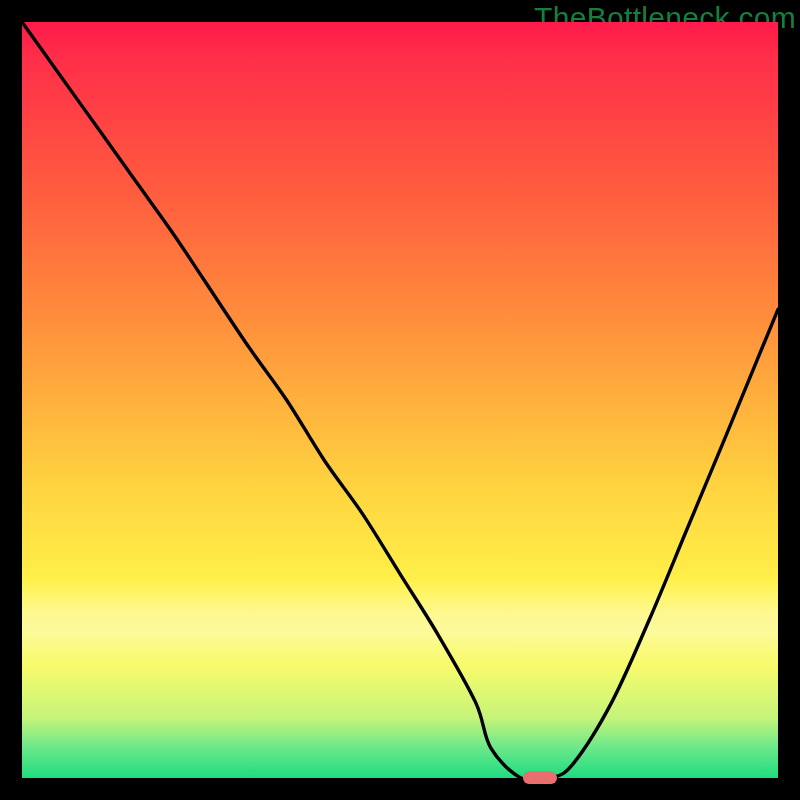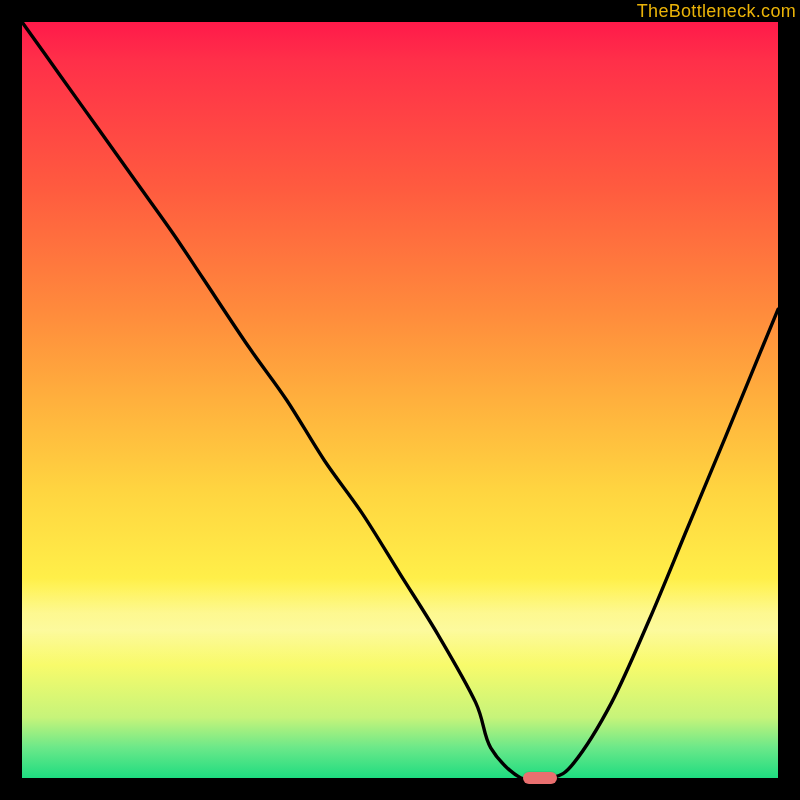--- a/index.html
+++ b/index.html
@@ -66,22 +66,22 @@
     left: 0;
     top: 0;
     width: 100%;
     height: 100%;
     overflow: visible;
   }
   .watermark {
     position: absolute;
     top: 1px;
     right: 4px;
-    color: #eab308;
-    font-size: 18px;
+    color: #15803d;
+    font-size: 30px;
     letter-spacing: 0.3px;
   }
   
   .marker {
     position: absolute;
     width: 34px;
     height: 12px;
     border-radius: 6px;
     background: #e96f6f;
     transform: translate(-50%, -50%);

